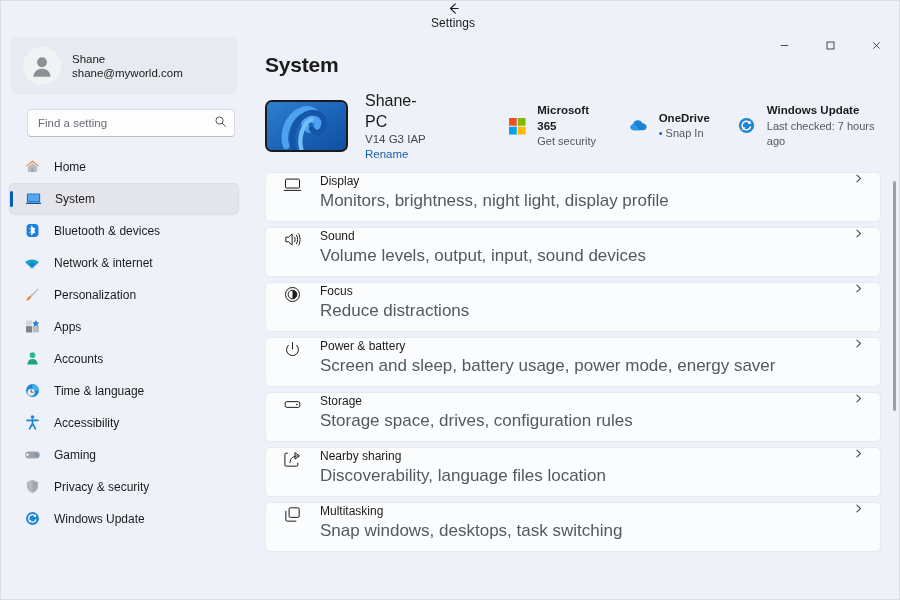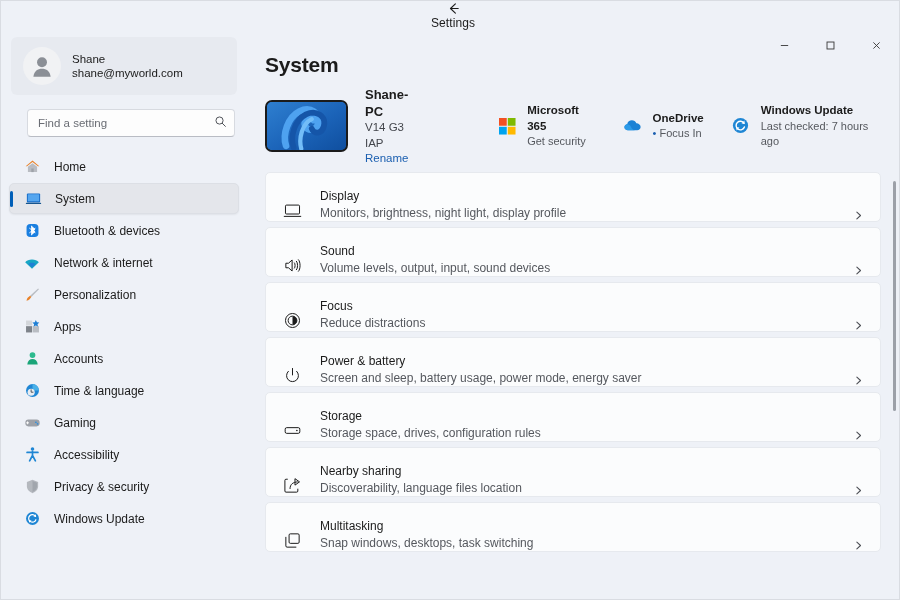--- a/index.html
+++ b/index.html
@@ -134,51 +134,51 @@
     margin-top: 21px; height: 56px;
   }
   .device-thumb {
     width: 83px; height: 52px; border-radius: 7px;
     border: 2.5px solid #1b1b1b;
     background: linear-gradient(135deg,#1d69c4 0%, #2f86e0 40%, #1352a5 100%);
     overflow: hidden; flex-shrink: 0; position: relative;
   }
   .device-thumb svg { position: absolute; inset: 0; }
   .device-meta { margin-left: 17px; display: flex; flex-direction: column; line-height: 1.32; }
-  .dev-name { font-size: 13px; font-weight: bold; color: #1b1b1b; }
+  .dev-name { font-size: 16px; font-weight: normal; color: #1b1b1b; }
   .dev-model { font-size: 11.5px; color: #43464c; }
   .dev-rename { font-size: 11.5px; color: #1b5fb0; }
 
   .status-items { display: flex; align-items: center; margin-left: 72px; gap: 0; }
   .status-item { display: flex; align-items: center; }
   .status-item + .status-item { margin-left: 26px; }
   .st-ico { width: 22px; height: 22px; margin-right: 9px; display:flex; align-items:center; justify-content:center; flex-shrink:0; }
   .st-lines { display: flex; flex-direction: column; line-height: 1.35; }
   .st-title { font-size: 11.5px; font-weight: bold; color: #1b1b1b; }
   .st-sub { font-size: 11px; color: #55585e; }
   .st-dot { color: #1b5fb0; }
 
   
   .rows { margin-top: 18px; display: flex; flex-direction: column; gap: 5px; }
   .row {
     height: 50px;
     background: #fbfcfd;
     border: 1px solid #e6e9ee;
     border-radius: 5px;
-    display: flex; align-items: flex-end;
+    display: flex; align-items: flex-start;
     padding: 0 16px 0 15px;
   }
   .row-ico {
     width: 22px; height: 22px; margin-right: 17px;
     display: flex; align-items: center; justify-content: center;
     color: #1b1b1b; flex-shrink: 0;
   }
   .row-text { display: flex; flex-direction: column; line-height: 1.36; }
   .row-title { font-size: 12px; color: #1b1b1b; }
-  .row-sub { font-size: 12px; color: #55585e; }
+  .row-sub { font-size: 17px; color: #55585e; }
   .row-chev { margin-left: auto; color: #4a4d53; display:flex; }
 
   
   .scrollbar {
     position: absolute; right: 3px; top: 150px;
     width: 3px; height: 230px; border-radius: 2px;
     background: #9ca0a8;
   }
 </style>
 </head>
@@ -324,37 +324,37 @@
               <circle cx="8.4" cy="12" r="4.2" fill="#e9edf2"></circle>
               <path d="M8.4 9.2 V12 H10.6" stroke="#3a3d43" stroke-width="1" fill="none" stroke-linecap="round"></path>
             </svg>
           </span>
           <span class="nav-label">Time &amp; language</span>
         </div>
 
         <div class="nav-item">
           <span class="nav-ico">
             <svg width="17" height="17" viewBox="0 0 20 20">
+              <circle cx="10" cy="3.6" r="2.1" fill="#1f86d4"></circle>
+              <path d="M10 6.2 L10 11 M3.6 7.6 L16.4 7.6 M10 11 L6.6 17.4 M10 11 L13.4 17.4" stroke="#1f86d4" stroke-width="2" stroke-linecap="round" fill="none"></path>
+            </svg>
+          </span>
+          <span class="nav-label">Accessibility</span>
+        </div>
+
+        <div class="nav-item">
+          <span class="nav-ico">
+            <svg width="17" height="17" viewBox="0 0 20 20">
               <rect x="1.6" y="6.4" width="16.8" height="8.2" rx="3.6" fill="#9da1a8"></rect>
               <path d="M4.2 9.2 V11.6 M3 10.4 H5.4" stroke="#fff" stroke-width="1.1" stroke-linecap="round"></path>
               <circle cx="14" cy="9.7" r="1" fill="#2b8fe0"></circle>
               <circle cx="15.9" cy="11.5" r="1" fill="#2b8fe0"></circle>
             </svg>
           </span>
           <span class="nav-label">Gaming</span>
-        </div>
-
-        <div class="nav-item">
-          <span class="nav-ico">
-            <svg width="17" height="17" viewBox="0 0 20 20">
-              <circle cx="10" cy="3.6" r="2.1" fill="#1f86d4"></circle>
-              <path d="M10 6.2 L10 11 M3.6 7.6 L16.4 7.6 M10 11 L6.6 17.4 M10 11 L13.4 17.4" stroke="#1f86d4" stroke-width="2" stroke-linecap="round" fill="none"></path>
-            </svg>
-          </span>
-          <span class="nav-label">Accessibility</span>
         </div>
 
         <div class="nav-item">
           <span class="nav-ico">
             <svg width="17" height="17" viewBox="0 0 20 20">
               <path d="M10 2.2 L16.6 4.6 V9.8 C16.6 13.8 13.6 16.6 10 17.8 C6.4 16.6 3.4 13.8 3.4 9.8 V4.6 Z" fill="#b4b8be"></path>
               <path d="M10 3.6 L15.3 5.5 V9.8 C15.3 13 12.9 15.4 10 16.4 Z" fill="#a1a6ad"></path>
             </svg>
           </span>
           <span class="nav-label">Privacy &amp; security</span>
@@ -425,21 +425,21 @@
               <span class="st-ico">
                 <svg width="20" height="20" viewBox="0 0 22 22">
                   <path d="M5.4 15.6 C3.2 15.6 1.6 14.1 1.6 12.3 C1.6 10.7 2.9 9.3 4.6 9.1 C5 6.6 7.2 4.8 9.8 4.8 C12 4.8 13.9 6.1 14.7 8 C17.3 8.1 19.4 10 19.4 12.1 C19.4 14 17.7 15.6 15.5 15.6 Z" fill="#1b82d5"></path>
                   <path d="M5.4 15.6 C3.2 15.6 1.6 14.1 1.6 12.3 C1.6 10.7 2.9 9.3 4.6 9.1 C6.4 9.1 8.2 10.3 8.8 12 C9.6 14 11.4 15.6 13.4 15.6 Z" fill="#2b9ae8"></path>
                 </svg>
               </span>
               <span class="st-lines">
                 <span class="st-title">OneDrive</span>
                 <span class="st-sub">
                   <span class="st-dot">•</span>
-                  <span>Focus In</span>
+                  <span>Snap In</span>
                 </span>
               </span>
             </div>
 
             <div class="status-item">
               <span class="st-ico">
                 <svg width="19" height="19" viewBox="0 0 20 20">
                   <circle cx="10" cy="10" r="8" fill="#1f86d4"></circle>
                   <path d="M13.7 7.7 A4.5 4.5 0 1 0 14.1 11.6" fill="none" stroke="#fff" stroke-width="1.5" stroke-linecap="round"></path>
                   <path d="M14.1 4.8 L14.4 8.1 L11.1 7.8 Z" fill="#fff"></path>

